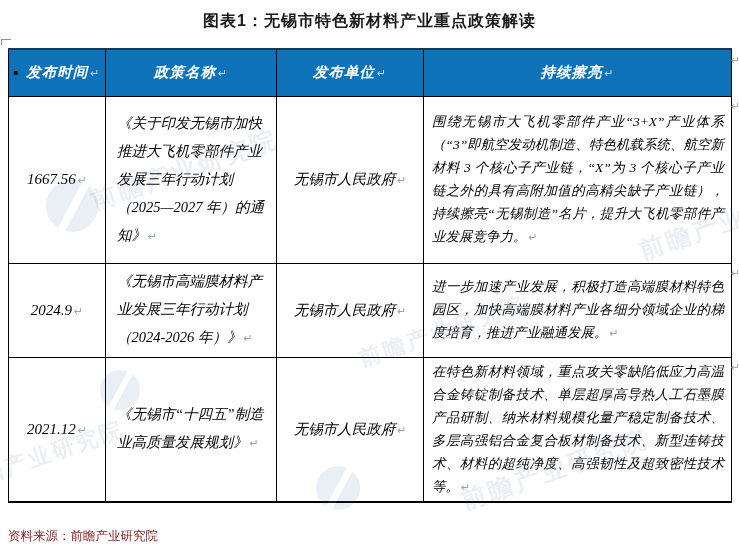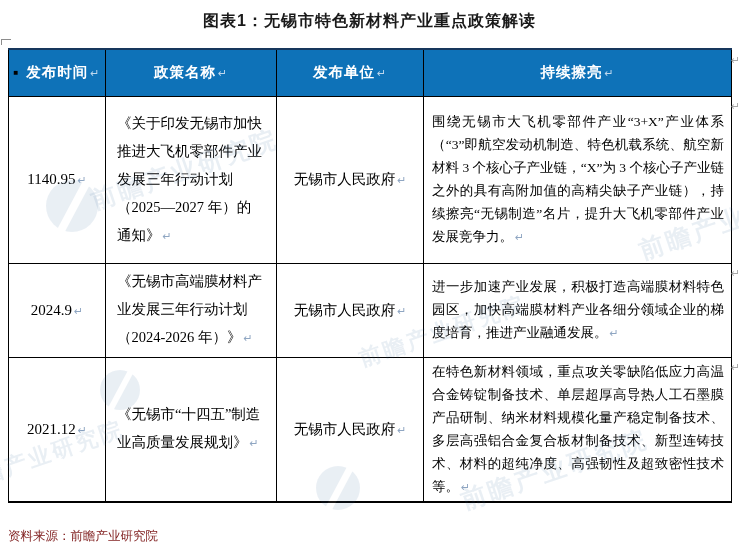--- a/index.html
+++ b/index.html
@@ -5,21 +5,21 @@
   html,body{margin:0;padding:0;}
   .page{position:relative;width:739px;height:548px;background:#ffffff;overflow:hidden;
         font-family:"Liberation Serif","DejaVu Serif",serif;color:#000;}
   .title{position:absolute;top:11px;left:0;width:100%;text-align:center;
          font-family:"Liberation Sans","DejaVu Sans",sans-serif;font-weight:bold;
          font-size:16px;color:#1a1a1a;letter-spacing:1px;}
   .corner-mark{position:absolute;left:1px;top:39px;width:9px;height:5px;
          border-top:1px solid #8c8c8c;border-left:1px solid #8c8c8c;}
   table.policy{position:absolute;left:8px;top:48px;width:723px;border-collapse:collapse;
          table-layout:fixed;border:1px solid #000;border-top:2px solid #16365c;
-         border-bottom:2px solid #000;}
+         border-bottom:2px solid #000;font-style:italic;}
   th,td{border:1px solid #000;overflow:hidden;}
   tr.hdr{height:47px;}
   th{background:#0e72b8;color:#ffffff;font-family:"Liberation Sans","DejaVu Sans",sans-serif;
      font-weight:bold;font-size:14.5px;text-align:center;vertical-align:middle;letter-spacing:1px;}
   tr.r0{height:167px;} tr.r1{height:94px;} tr.r2{height:145px;}
   td.date{text-align:center;vertical-align:middle;font-size:15px;}
   td.name{padding:0 11px;font-size:14.5px;line-height:28px;text-align:left;vertical-align:middle;}
   td.org{text-align:center;vertical-align:middle;font-size:14.5px;}
   td.interp{padding:2px 7px 2px 8px;font-size:13.5px;line-height:23px;
             text-align:justify;vertical-align:middle;}
@@ -61,21 +61,21 @@
     <thead>
       <tr class="hdr">
         <th><span class="bullet">■</span><span>发布时间</span><span class="pilcrow">↵</span></th>
         <th><span>政策名称</span><span class="pilcrow">↵</span></th>
         <th><span>发布单位</span><span class="pilcrow">↵</span></th>
         <th><span>持续擦亮</span><span class="pilcrow">↵</span></th>
       </tr>
     </thead>
     <tbody>
       <tr class="r0">
-        <td class="date"><span>1140.95</span><span class="pilcrow">↵</span></td>
+        <td class="date"><span>1667.56</span><span class="pilcrow">↵</span></td>
         <td class="name"><span>《关于印发无锡市加快推进大飞机零部件产业发展三年行动计划（2025—2027 年）的通知》</span><span class="pilcrow">↵</span></td>
         <td class="org"><span>无锡市人民政府</span><span class="pilcrow">↵</span></td>
         <td class="interp"><span>围绕无锡市大飞机零部件产业“3+X”产业体系（“3”即航空发动机制造、特色机载系统、航空新材料 3 个核心子产业链，“X”为 3 个核心子产业链之外的具有高附加值的高精尖缺子产业链），持续擦亮“无锡制造”名片，提升大飞机零部件产业发展竞争力。</span><span class="pilcrow">↵</span></td>
       </tr>
       <tr class="r1">
         <td class="date"><span>2024.9</span><span class="pilcrow">↵</span></td>
         <td class="name"><span>《无锡市高端膜材料产业发展三年行动计划（2024-2026 年）》</span><span class="pilcrow">↵</span></td>
         <td class="org"><span>无锡市人民政府</span><span class="pilcrow">↵</span></td>
         <td class="interp"><span>进一步加速产业发展，积极打造高端膜材料特色园区，加快高端膜材料产业各细分领域企业的梯度培育，推进产业融通发展。</span><span class="pilcrow">↵</span></td>
       </tr>

